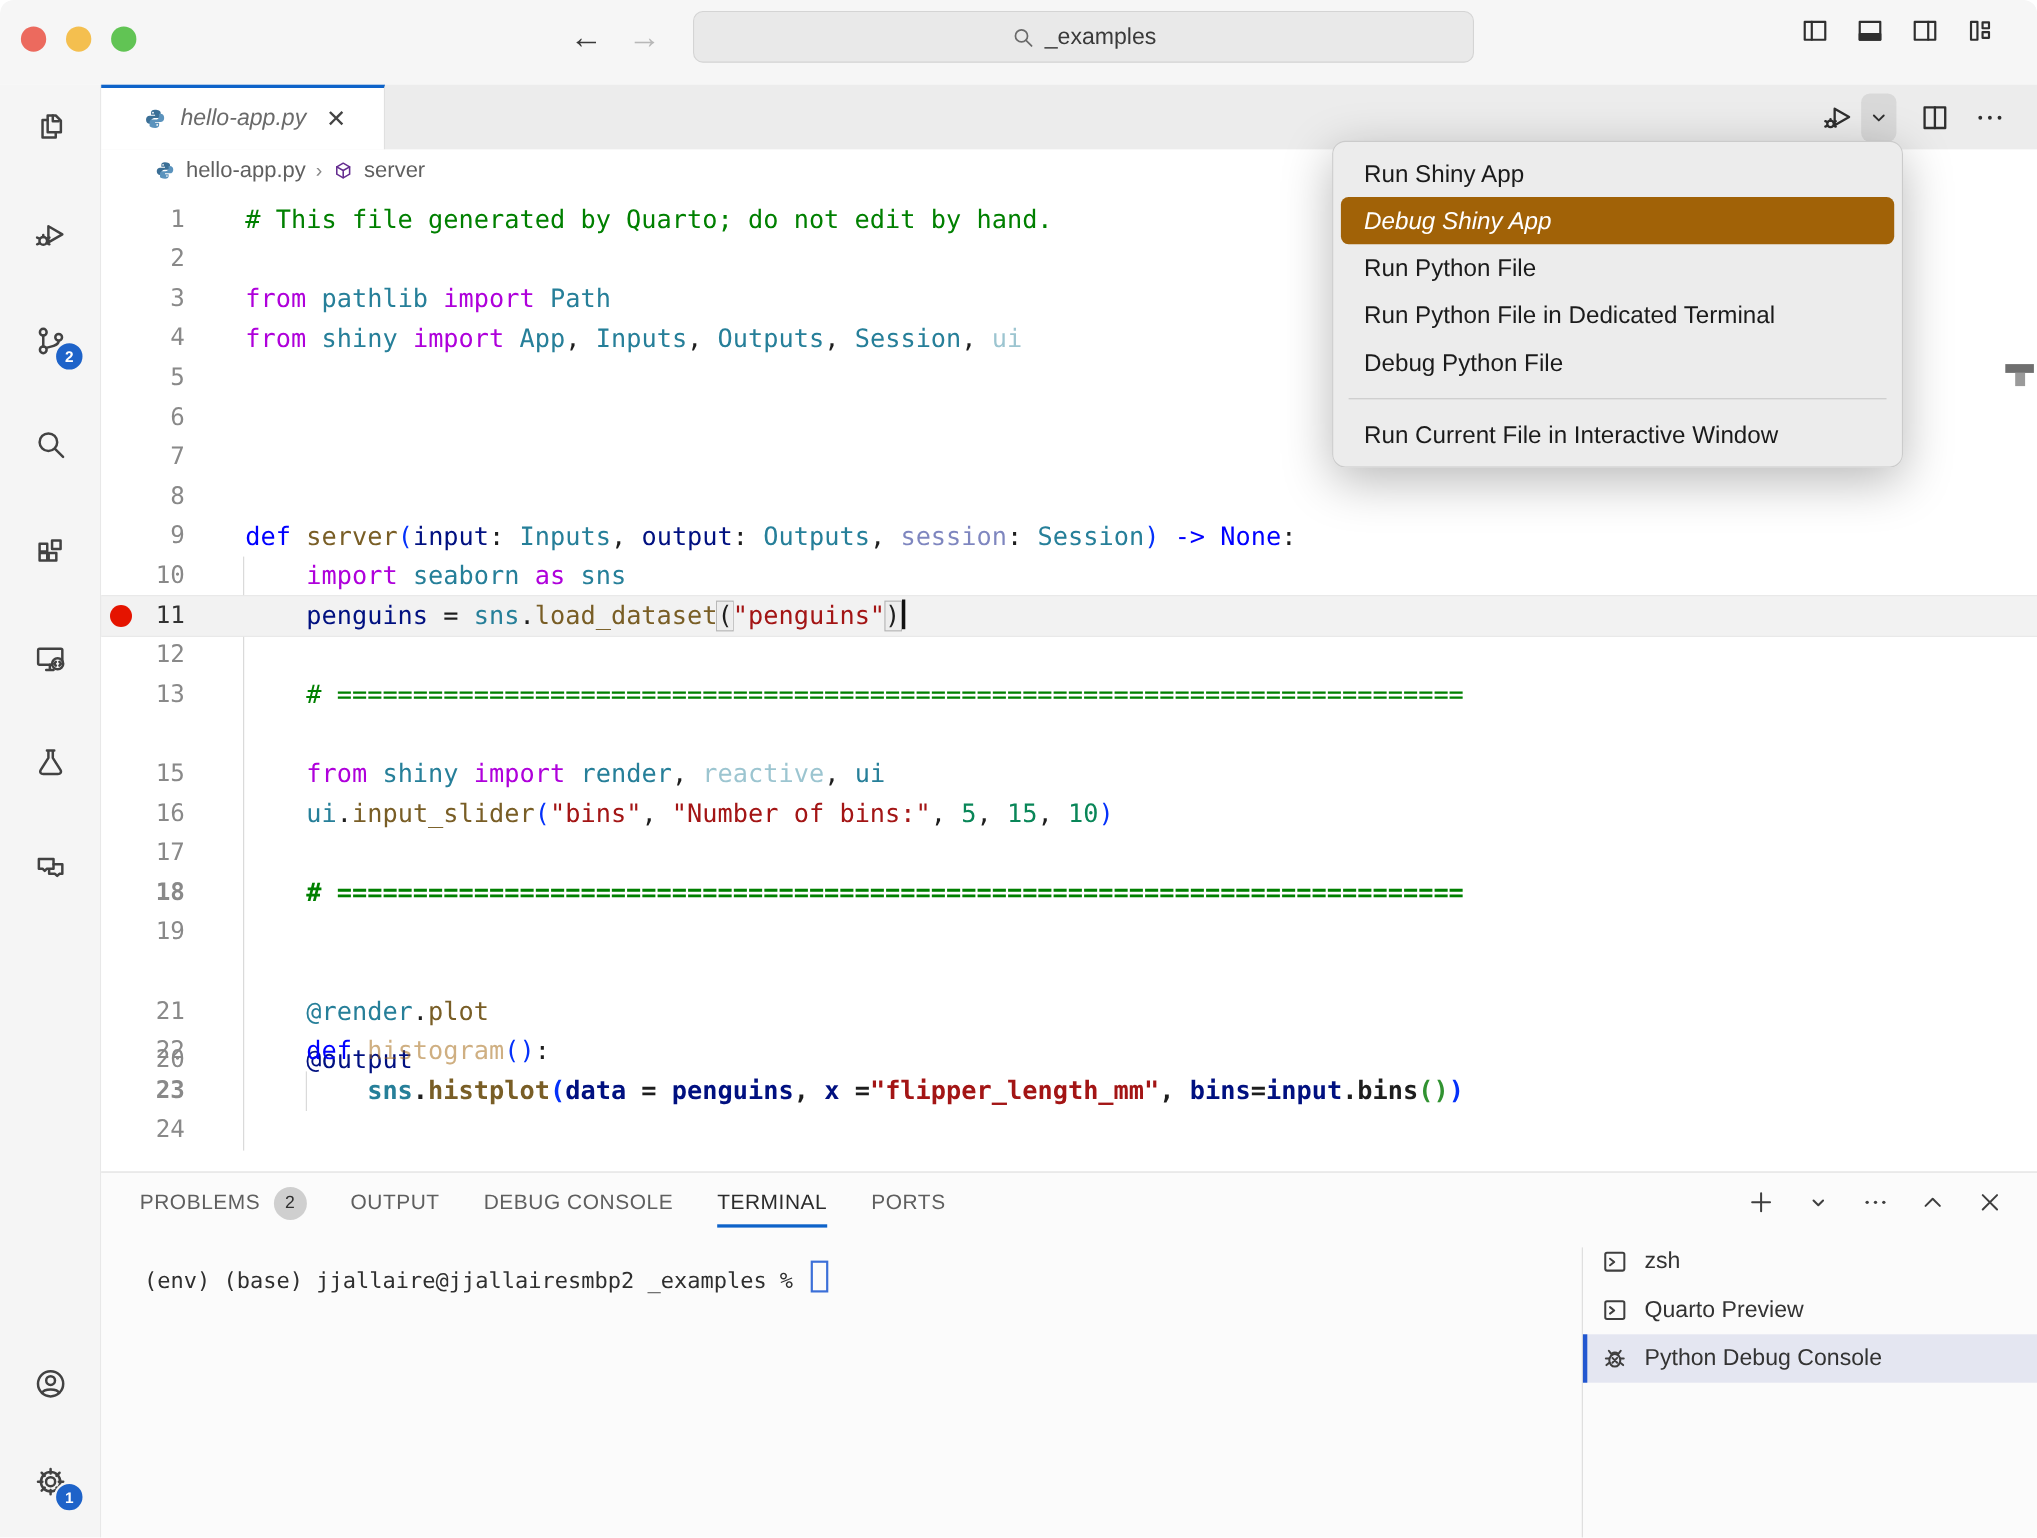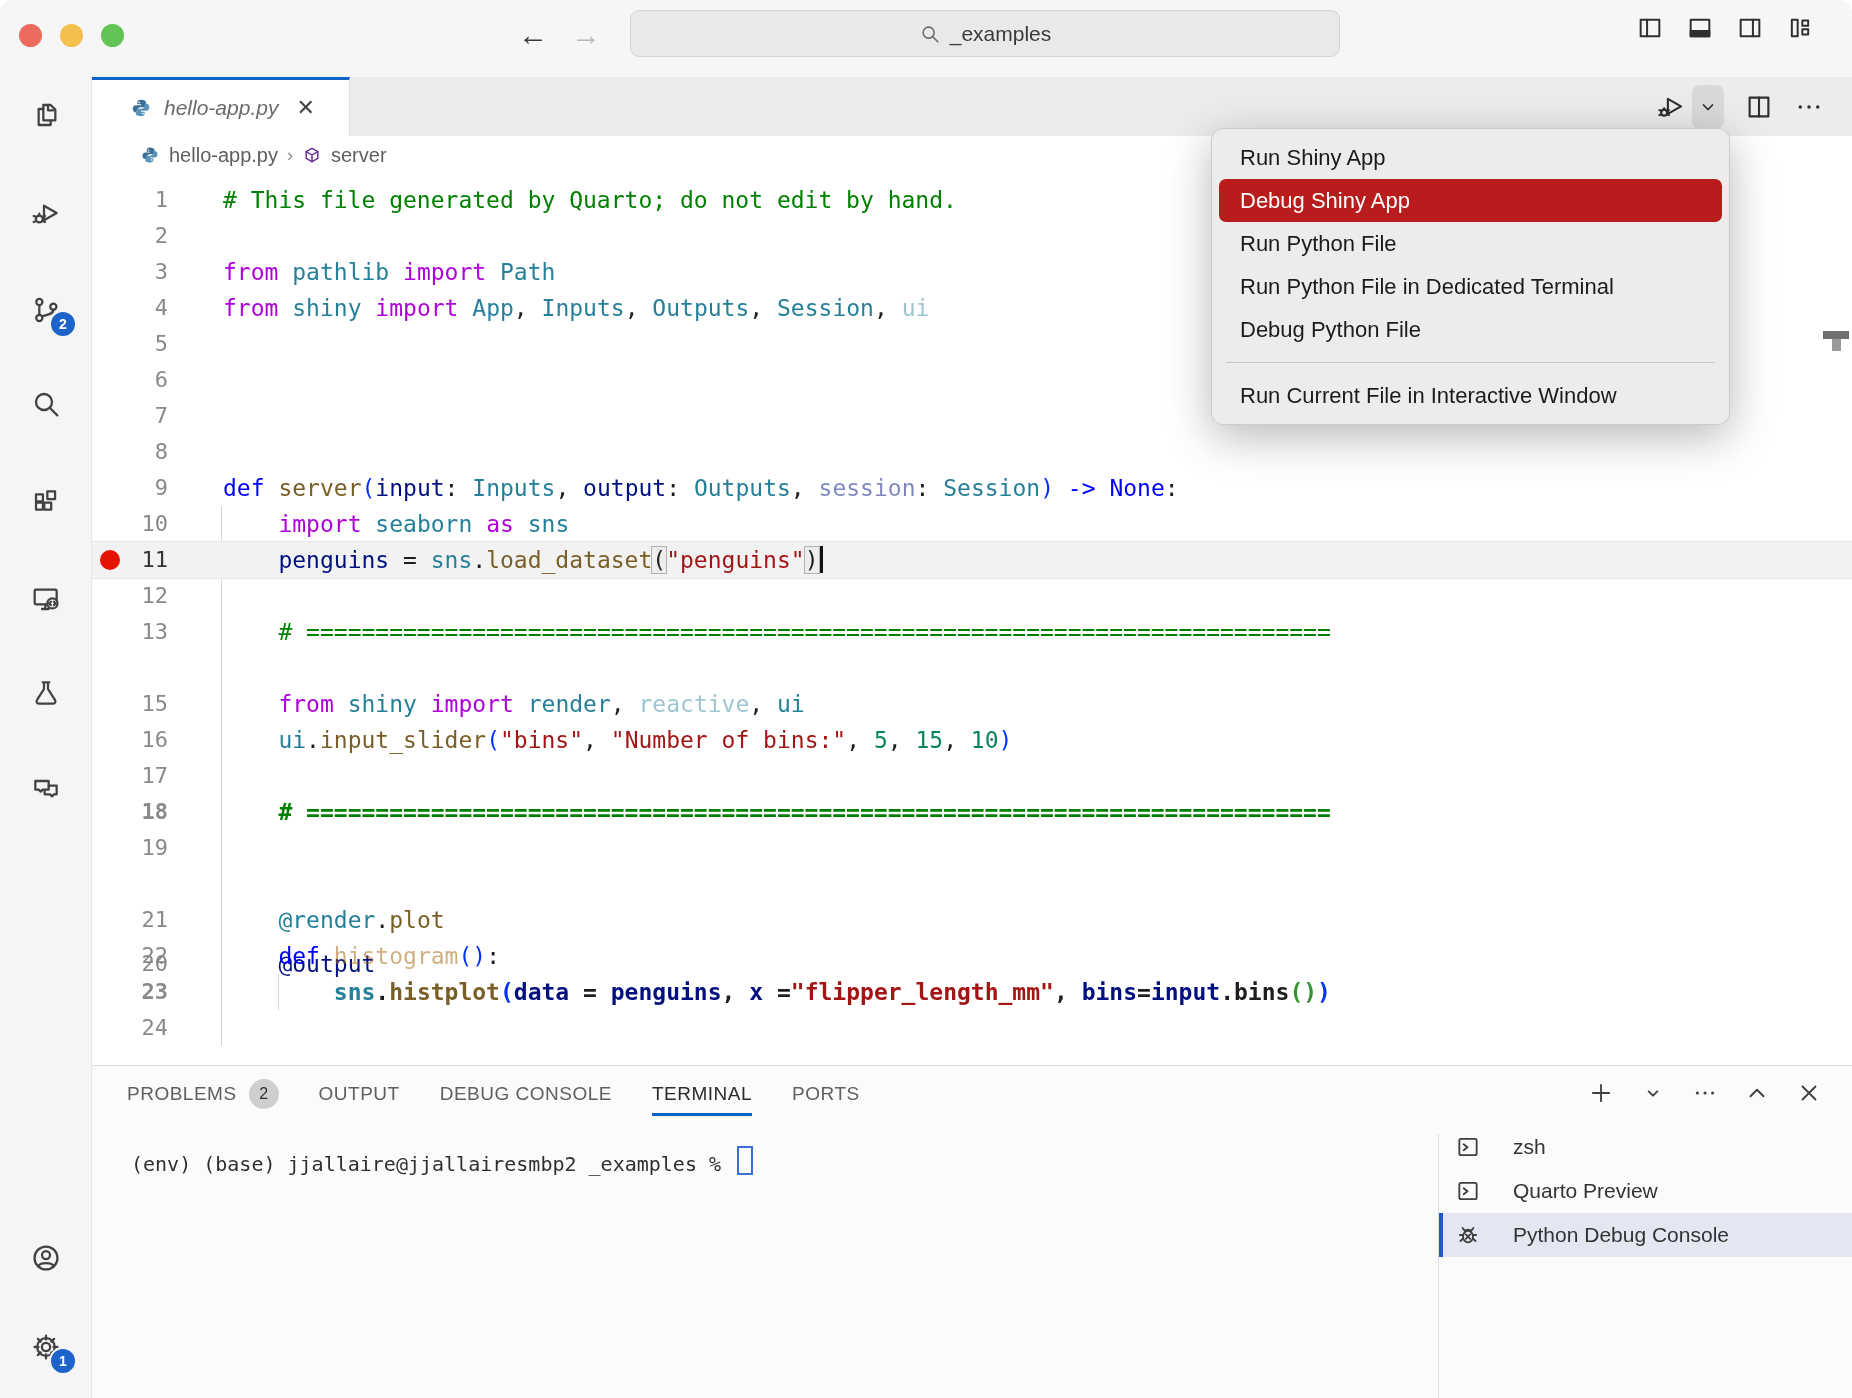--- a/index.html
+++ b/index.html
@@ -66,21 +66,21 @@
   .ptab.active:after{content:"";position:absolute;left:0;right:0;bottom:6px;height:3px;background:#0e63c9;}
   .ptab .pbadge{width:30px;height:30px;border-radius:50%;background:#cfcfcf;color:#2f2f2f;font-size:16px;
                 display:flex;align-items:center;justify-content:center;letter-spacing:0;}
   .panel-actions{position:absolute;top:14px;right:30px;display:flex;gap:26px;color:#3f3f3f;align-items:center;}
   .panel-actions .ic{width:26px;height:26px;}
   .term-line{position:absolute;left:39px;top:80px;font-family:"DejaVu Sans Mono","Liberation Mono",monospace;
              font-size:20px;color:#2f2f2f;height:28px;line-height:28px;white-space:pre;}
   .term-caret{display:inline-block;width:12px;height:25px;border:2px solid #3b6fd8;vertical-align:-4px;margin-left:4px;}
   .term-sep{position:absolute;left:1346px;top:68px;bottom:0;width:1px;background:#dcdcdc;}
   .term-list{position:absolute;left:1347px;top:59px;width:413px;}
-  .trow{position:relative;height:44px;display:flex;align-items:center;gap:32px;padding-left:16px;font-size:21px;color:#333;}
+  .trow{position:relative;height:44px;display:flex;align-items:center;gap:14px;padding-left:16px;font-size:21px;color:#333;}
   .trow.sel{background:#e4e6f1;}
   .trow.sel:before{content:"";position:absolute;left:0;top:0;bottom:0;width:4px;background:#2257d0;}
   .trow .ic{width:26px;height:26px;color:#3f3f3f;flex:0 0 auto;}
   .ic svg{width:100%;height:100%;display:block;}
 </style>
 </head>
 <body>
 
 <div id="app">
 
@@ -381,21 +381,21 @@
         <span class="src"><span class="tk-p">        </span><span class="tk-t">sns</span><span class="tk-p">.</span><span class="tk-f">histplot</span><span class="tk-b1">(</span><span class="tk-v">data</span><span class="tk-p"> = </span><span class="tk-v">penguins</span><span class="tk-p">, </span><span class="tk-v">x</span><span class="tk-p"> =</span><span class="tk-s">"flipper_length_mm"</span><span class="tk-p">, </span><span class="tk-v">bins</span><span class="tk-p">=</span><span class="tk-v">input</span><span class="tk-p">.bins</span><span class="tk-b2">()</span><span class="tk-b1">)</span></span>
       </div>
       <div class="code-line" style="top: 836px;">
         <span class="ln">24</span>
         <span class="src"></span>
       </div>
     </div>
 
   <div class="menu" id="run-menu">
       <div class="menu-item">Run Shiny App</div>
-      <div class="menu-item sel" style="background: #b91c1c;">Debug Shiny App</div>
+      <div class="menu-item sel" style="background: #a16207; font-style: italic;">Debug Shiny App</div>
       <div class="menu-item">Run Python File</div>
       <div class="menu-item">Run Python File in Dedicated Terminal</div>
       <div class="menu-item">Debug Python File</div>
       <div class="menu-sep"></div>
       <div class="menu-item">Run Current File in Interactive Window</div>
     </div>
 
   <div class="panel">
     <div class="panel-tabs" id="panel-tabs">
         <div class="ptab">

